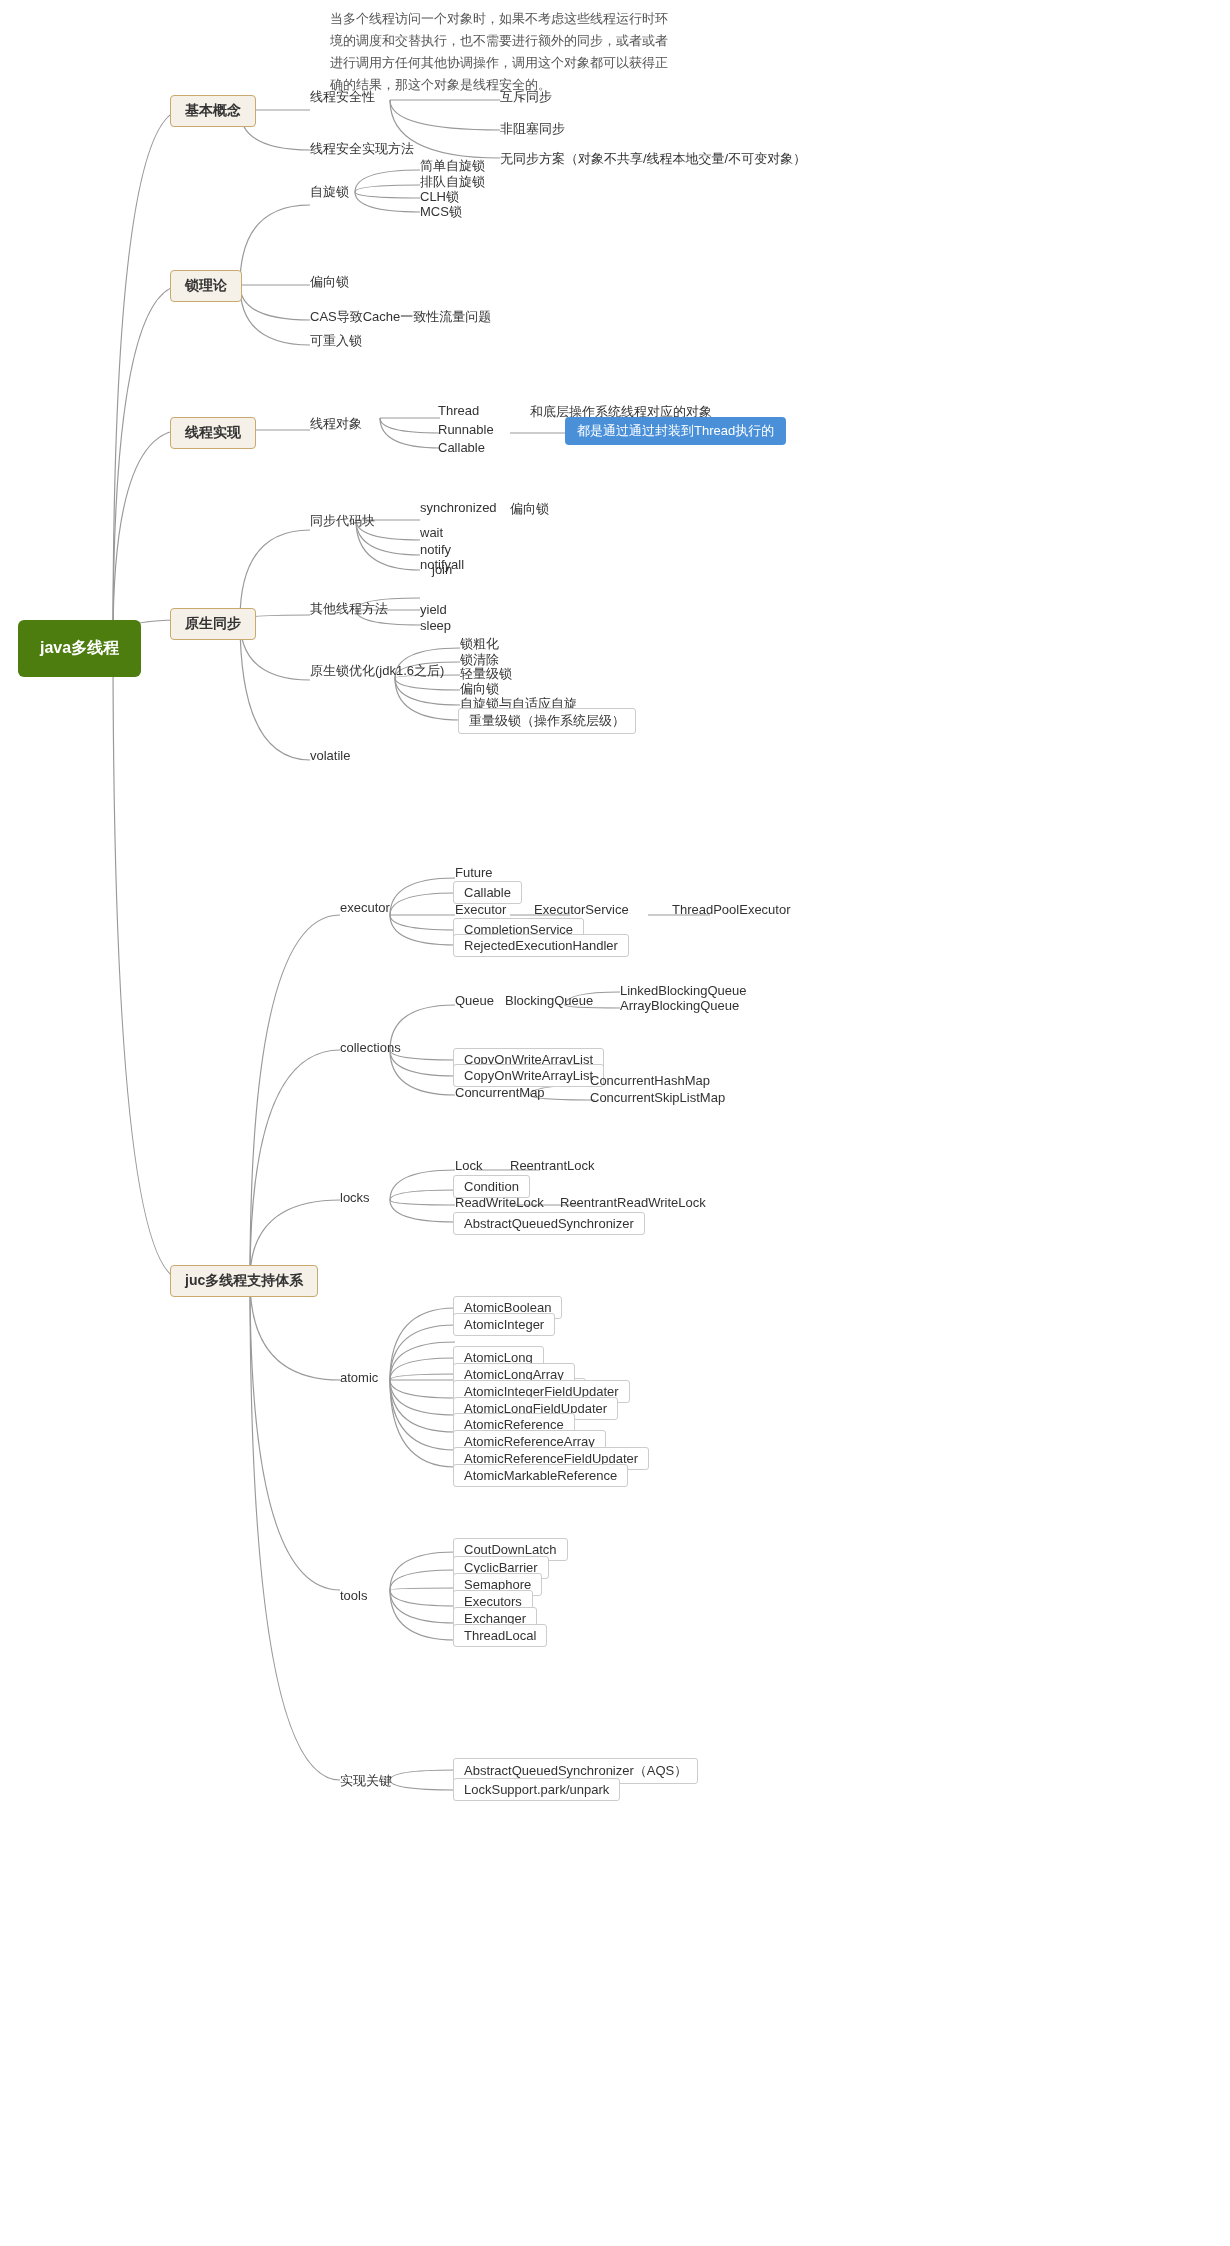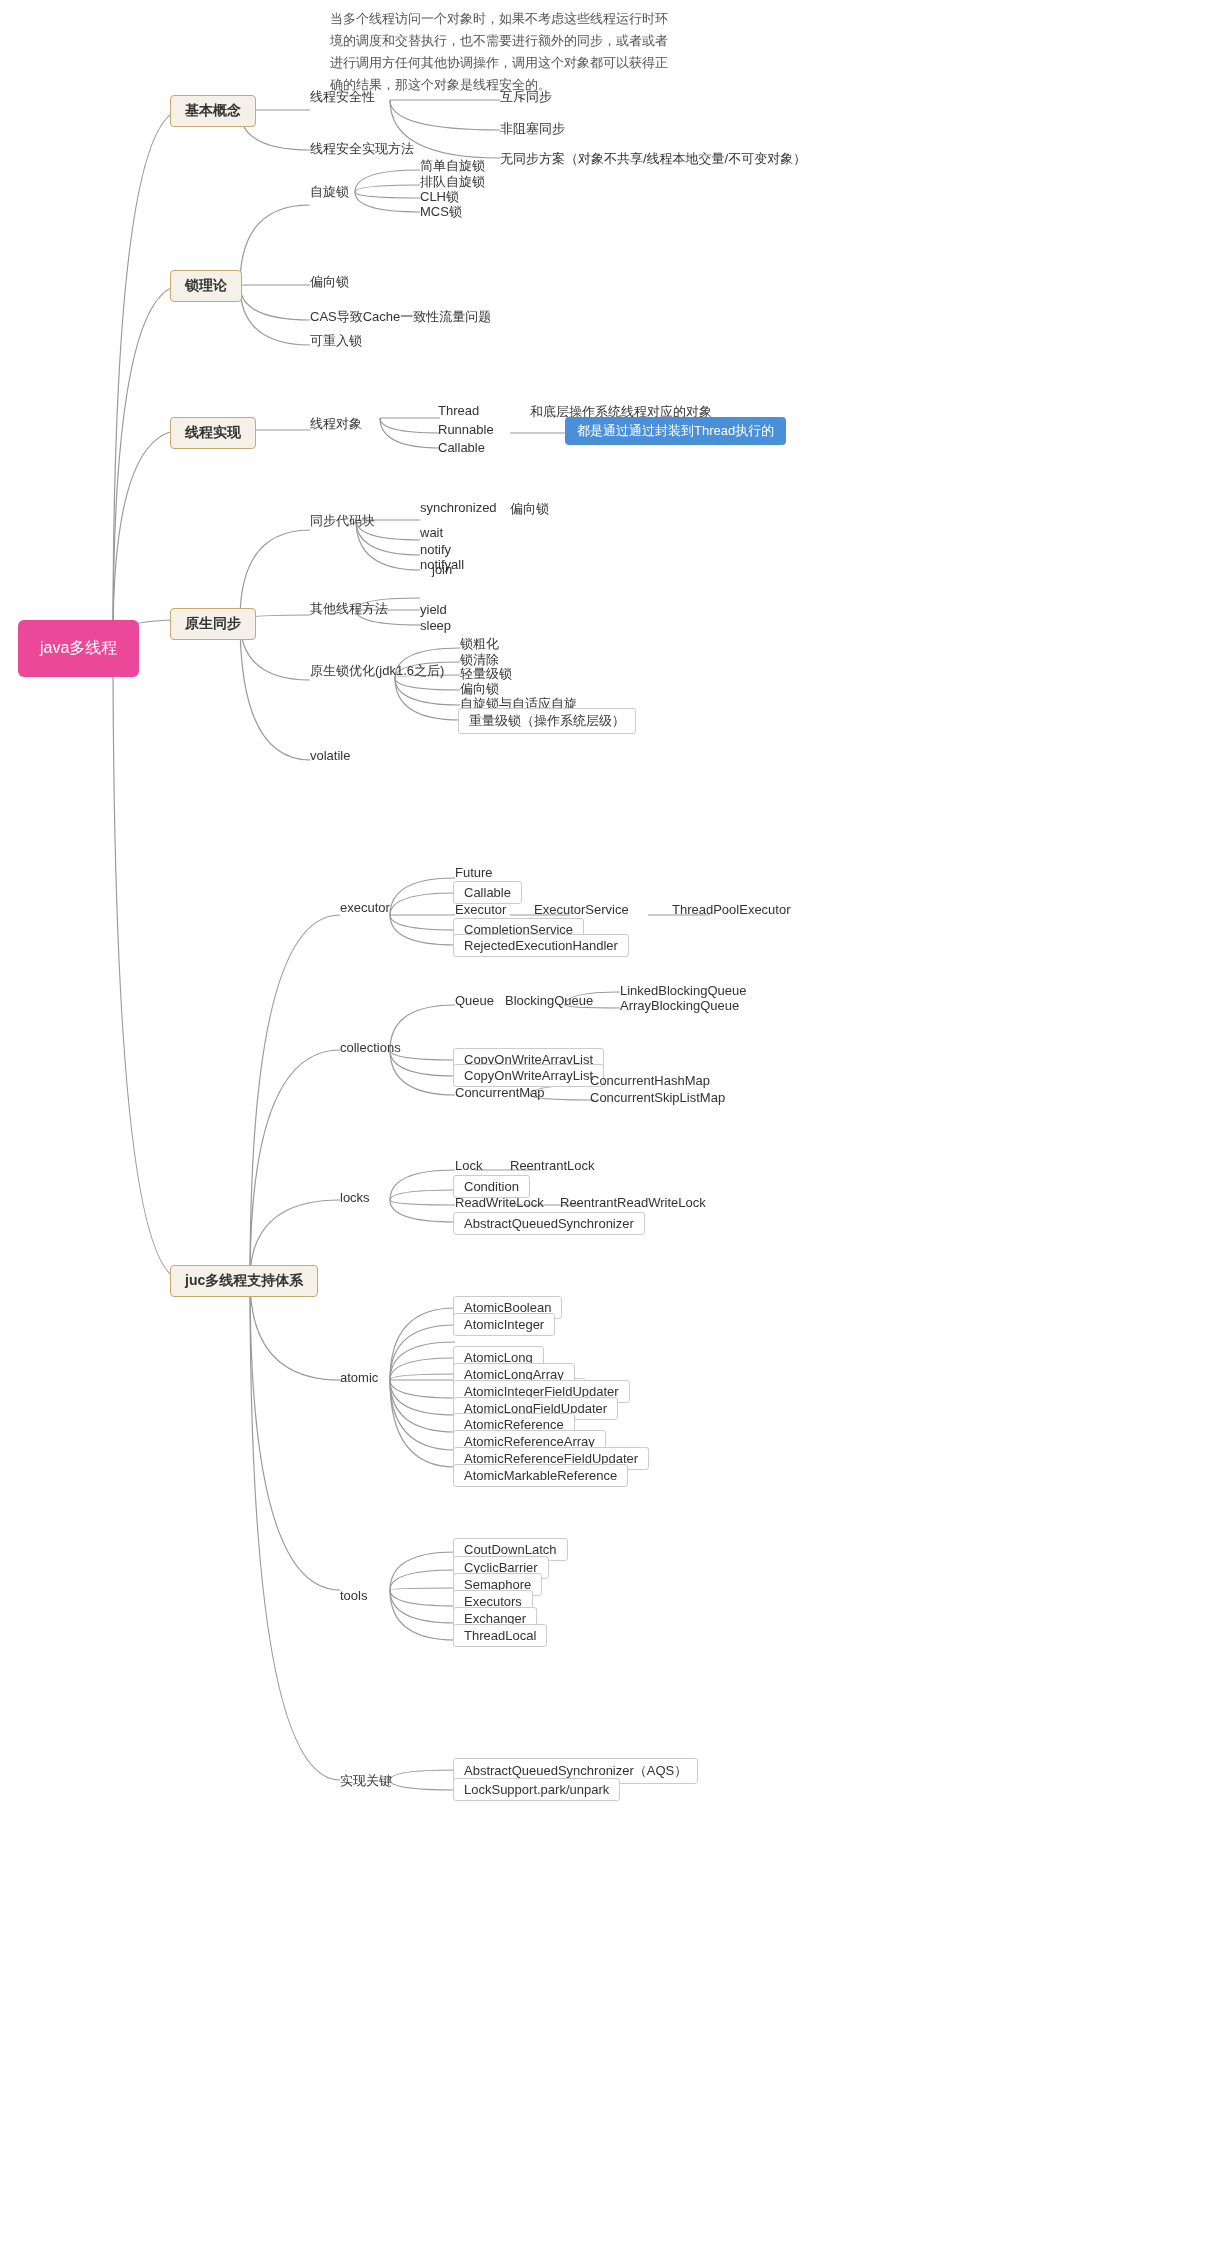--- a/index.html
+++ b/index.html
@@ -19,24 +19,24 @@
       width: 1081px;
       min-height: 2246px;
       padding: 10px;
     }
 
     
     .root-node {
       position: absolute;
       left: 18px;
       top: 600px;
-      background: #ec4899;
+      background: #4d7c0f;
       color: white;
       font-size: 16px;
-      font-weight: normal;
+      font-weight: bold;
       padding: 18px 22px;
       border-radius: 6px;
       white-space: nowrap;
       z-index: 10;
     }
 
     
     .box-node {
       position: absolute;
       background: #f5f0e8;

